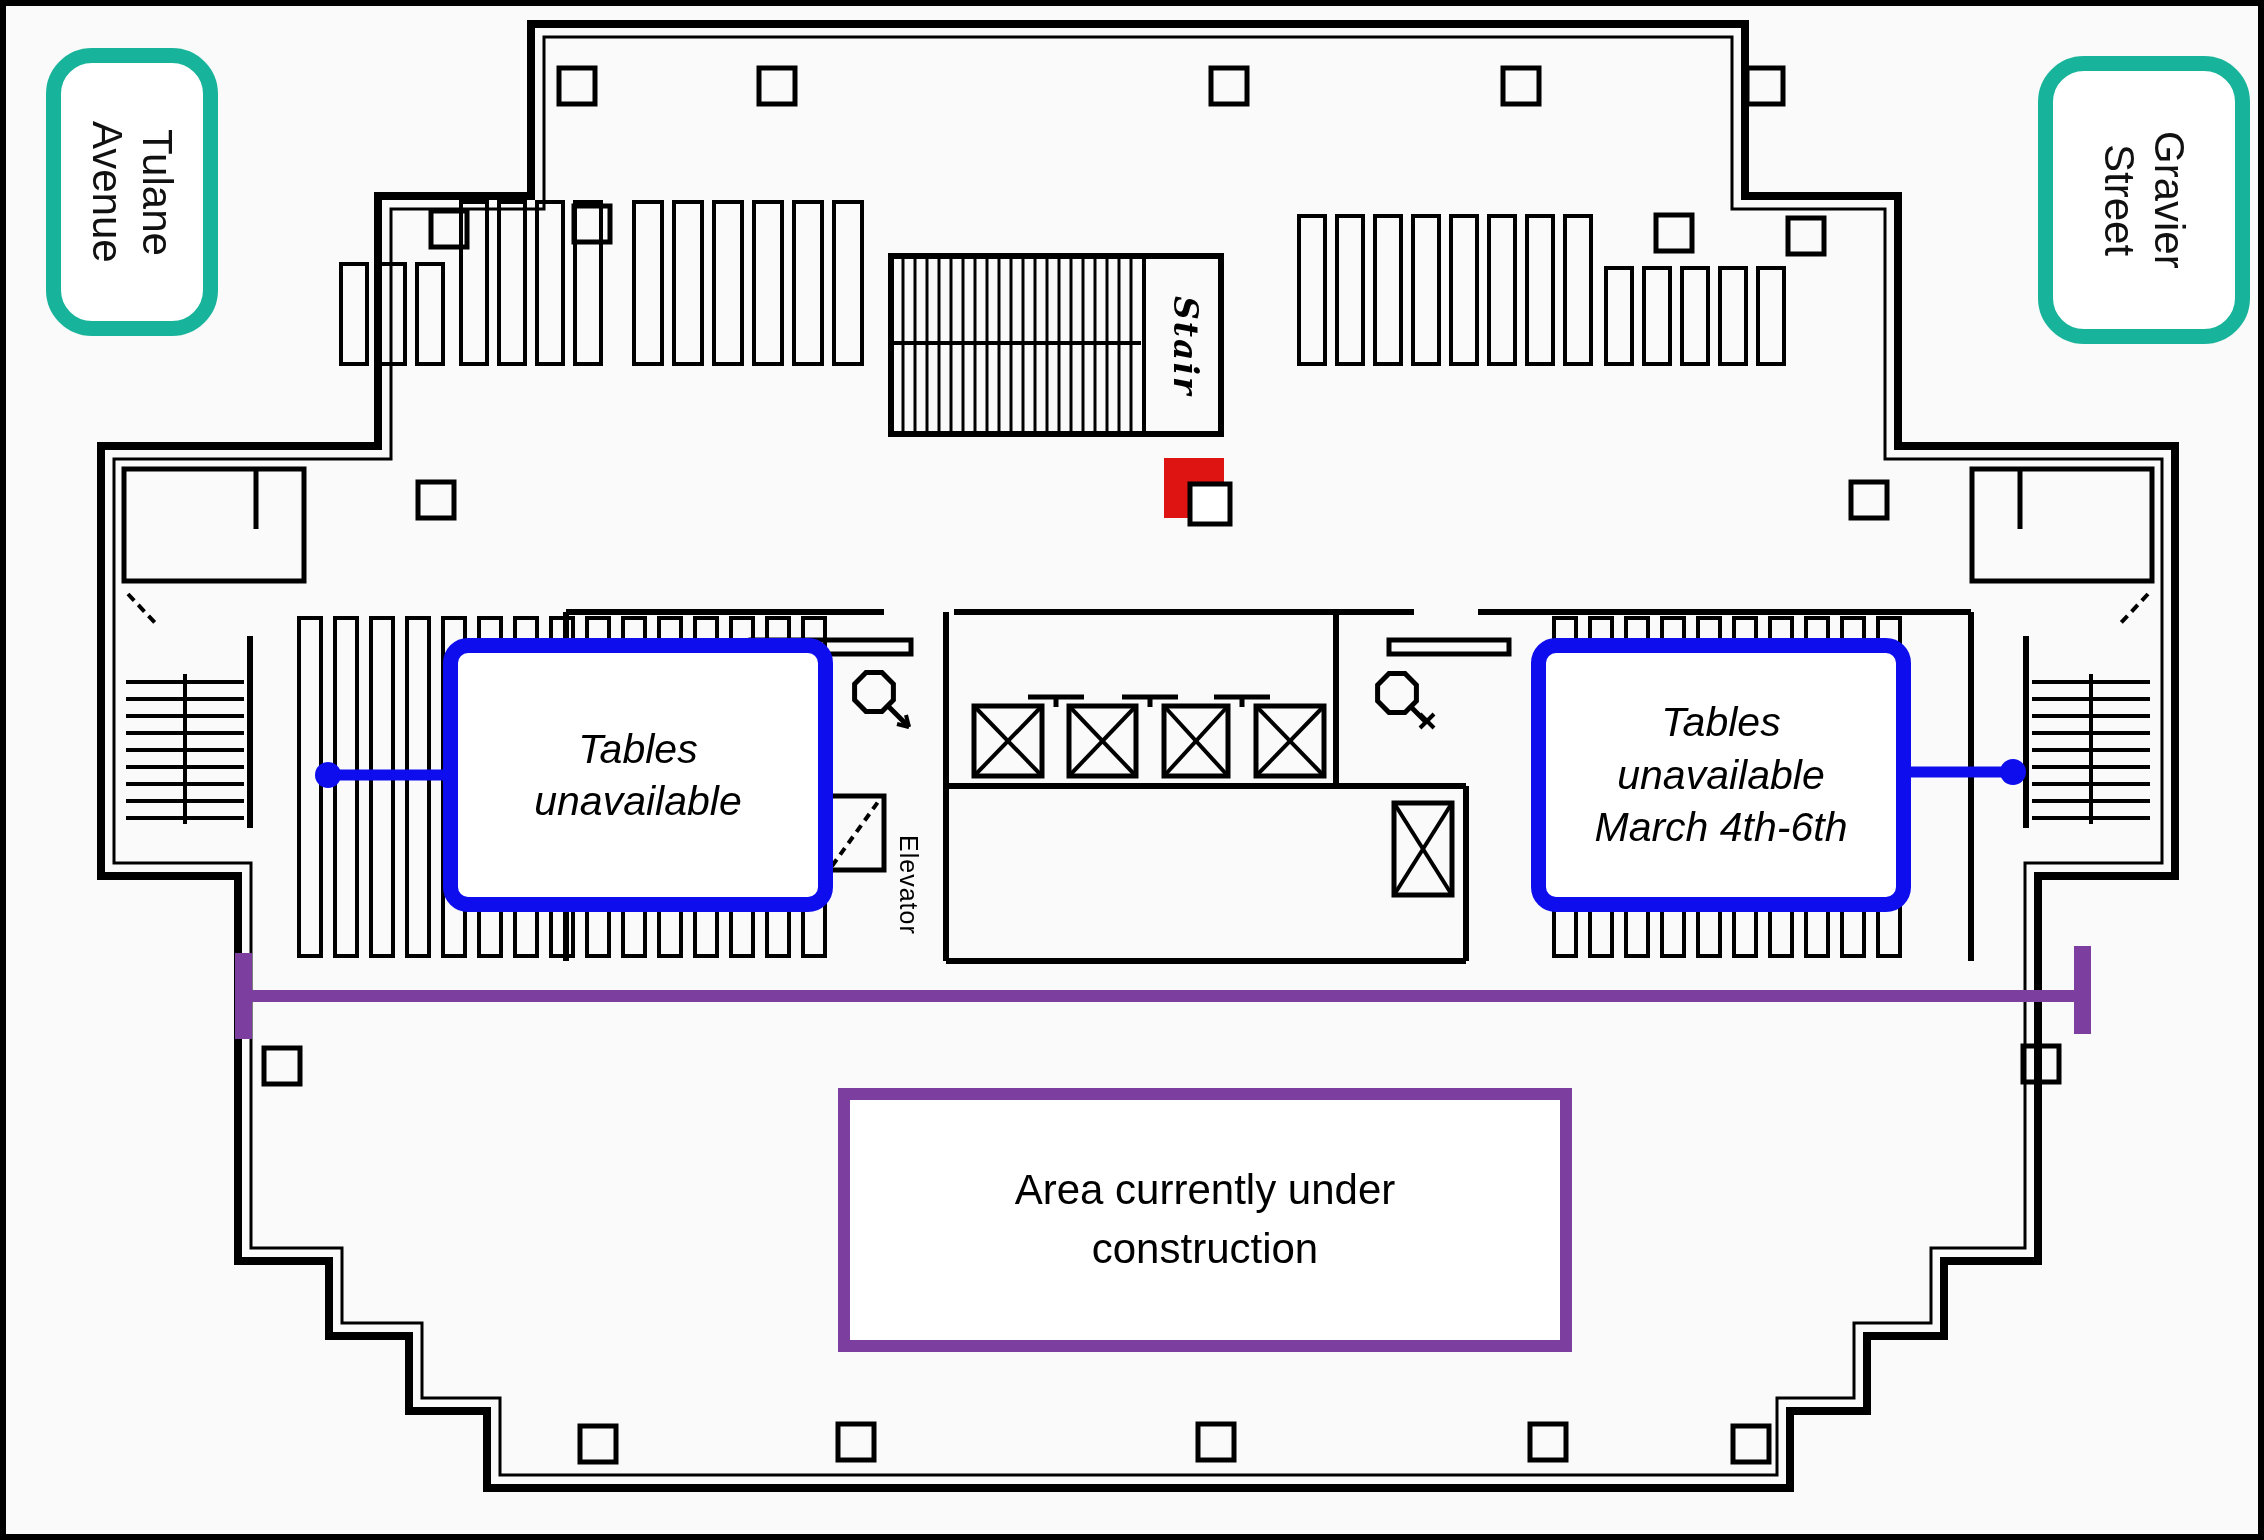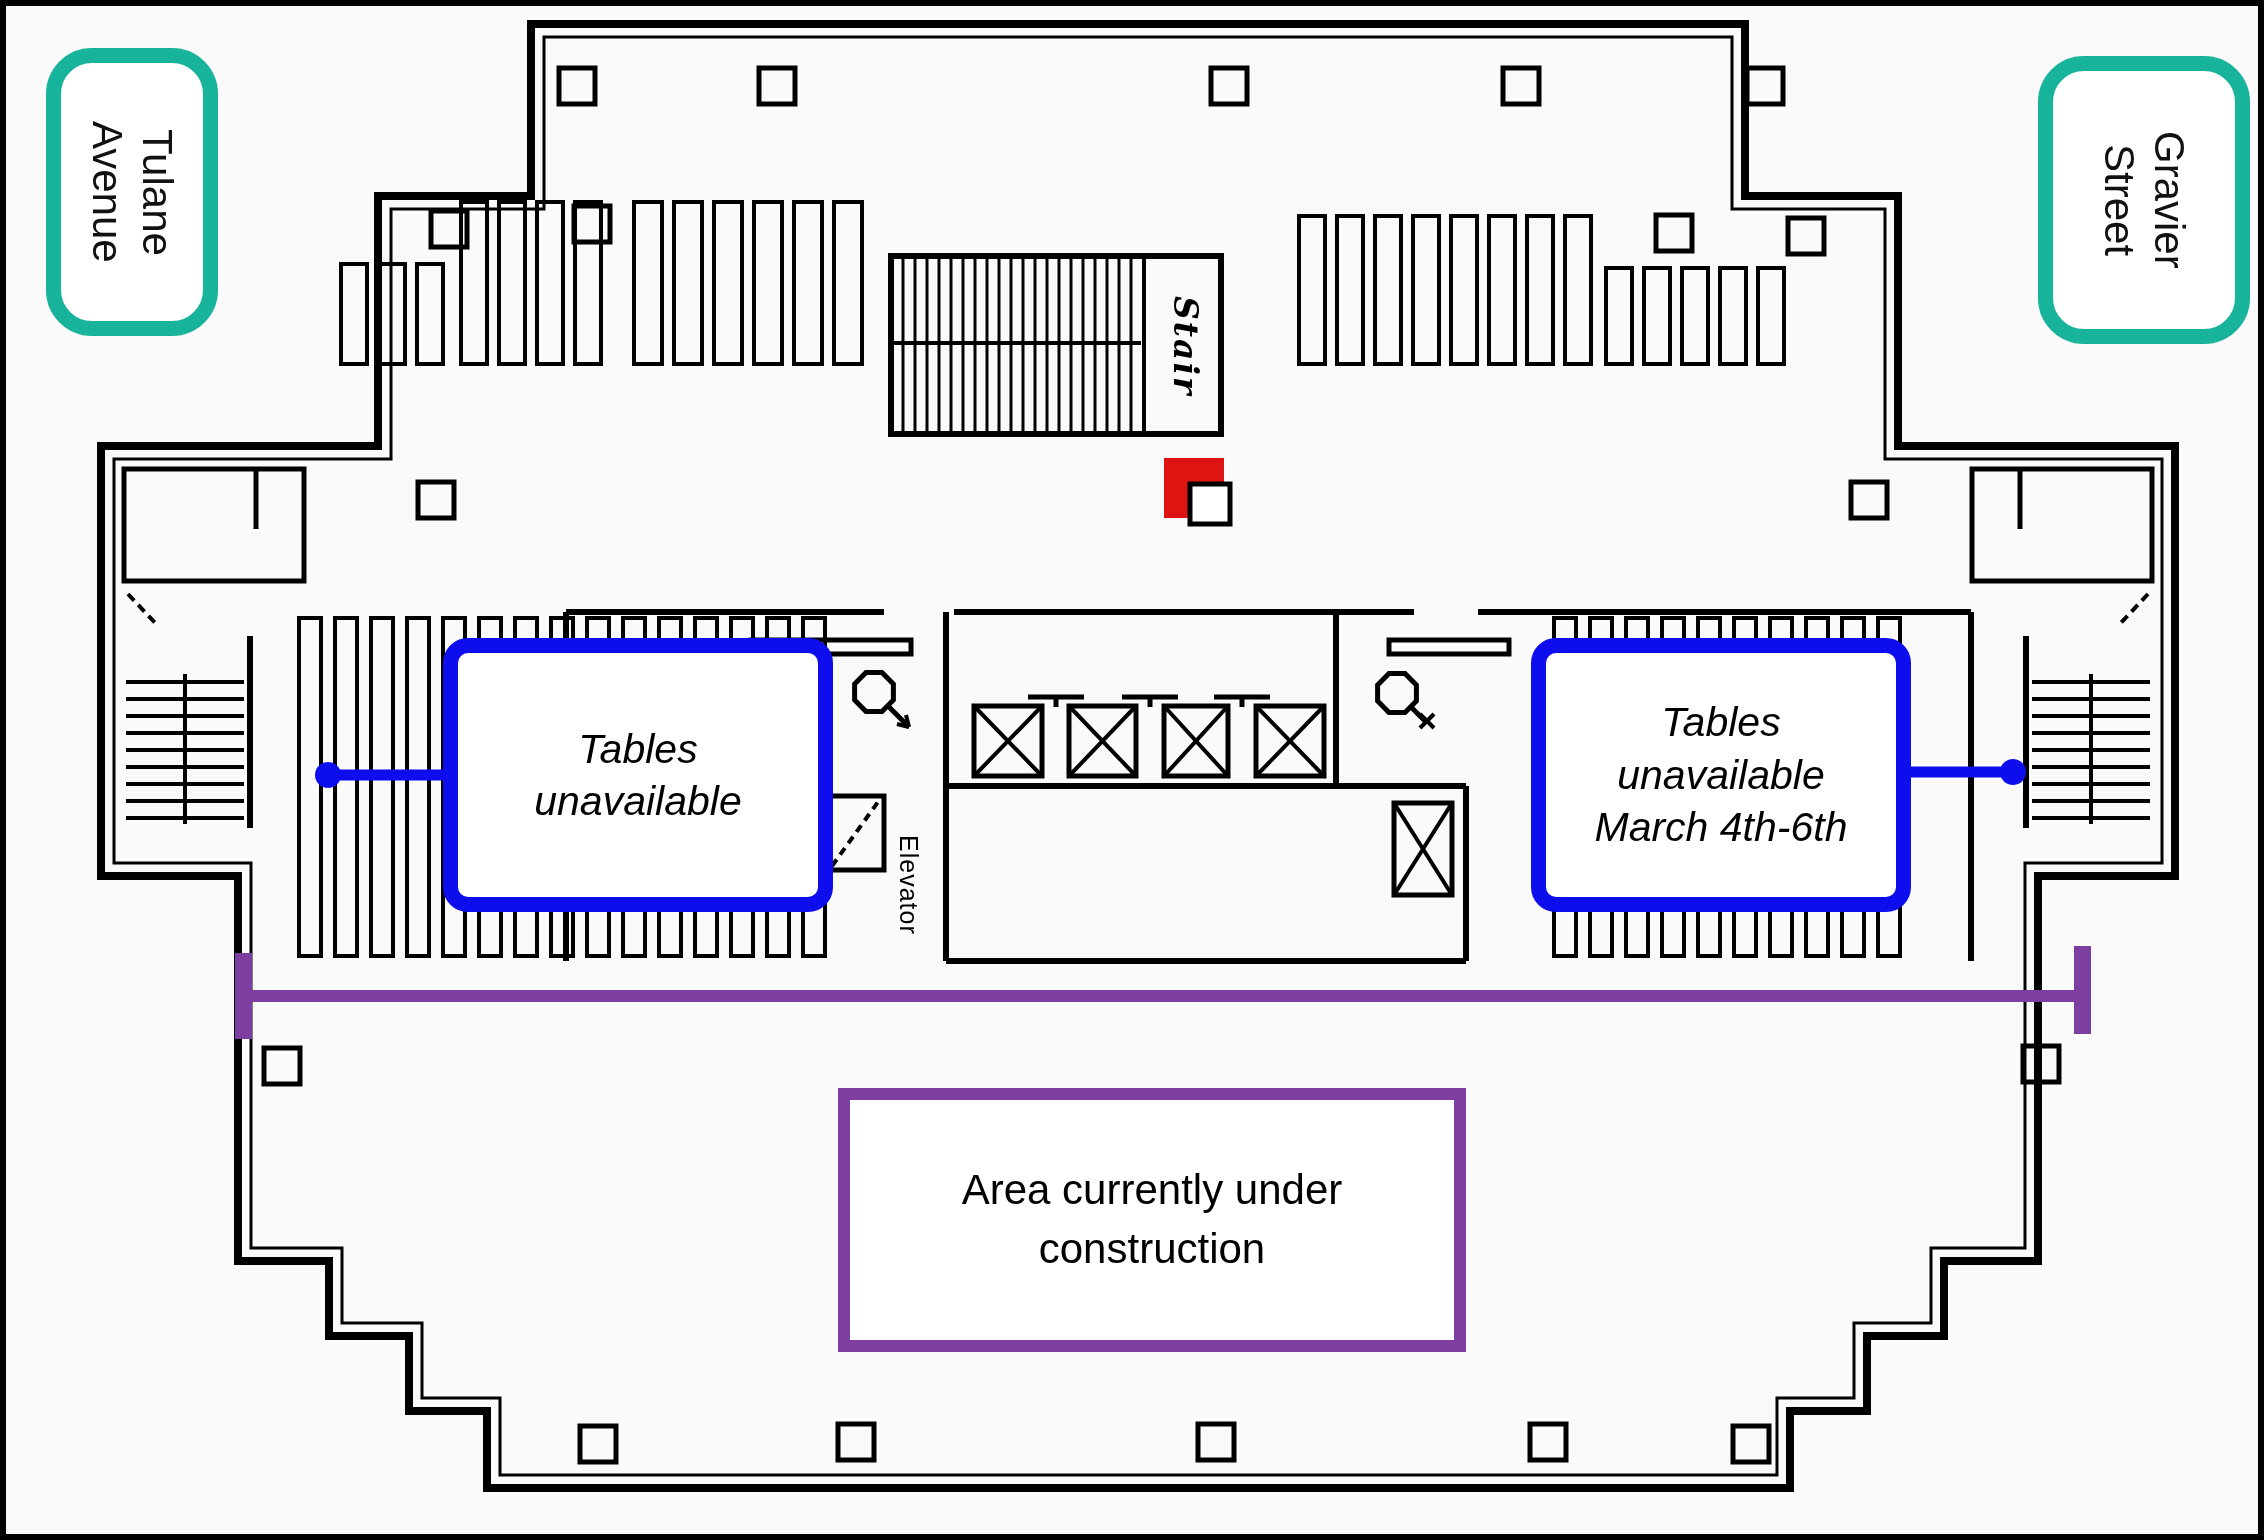--- a/index.html
+++ b/index.html
@@ -252,18 +252,18 @@
   <div class="overlay callout" style="left:437px;top:632px;width:390px;height:274px;">
     <span>Tables</span>
     <span>unavailable</span>
   </div>
   <div class="overlay callout" style="left:1525px;top:632px;width:380px;height:274px;">
     <span>Tables</span>
     <span>unavailable</span>
     <span>March 4th-6th</span>
   </div>
 
-  <div class="overlay construction" style="left:832px;top:1082px;width:628px;height:264px;">
+  <div class="overlay construction" style="left:832px;top:1082px;width:734px;height:264px;">
     <span>Area currently under</span>
     <span>construction</span>
   </div>
 
 </div>
 
 </body></html>

